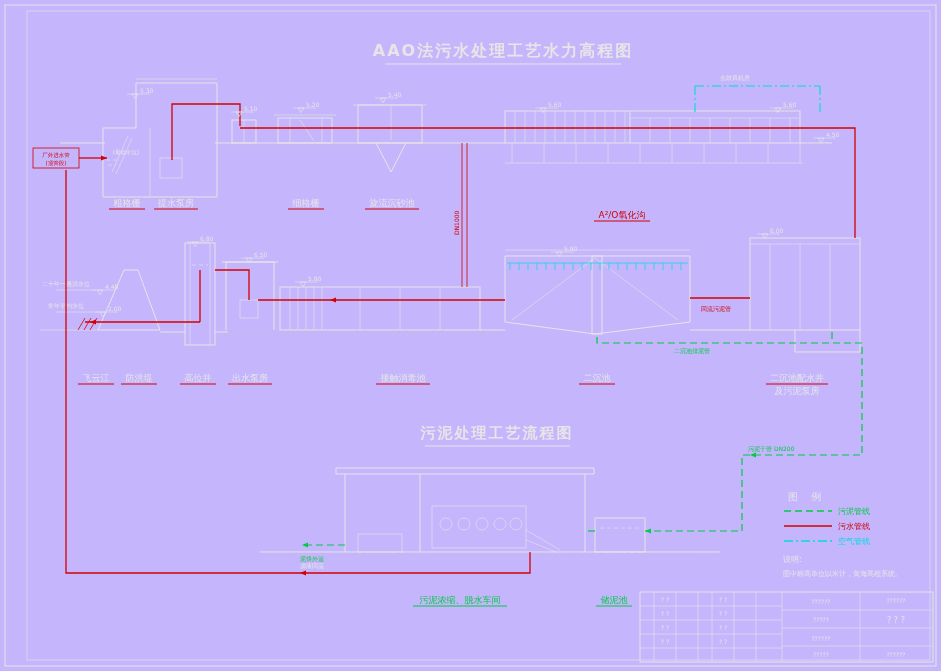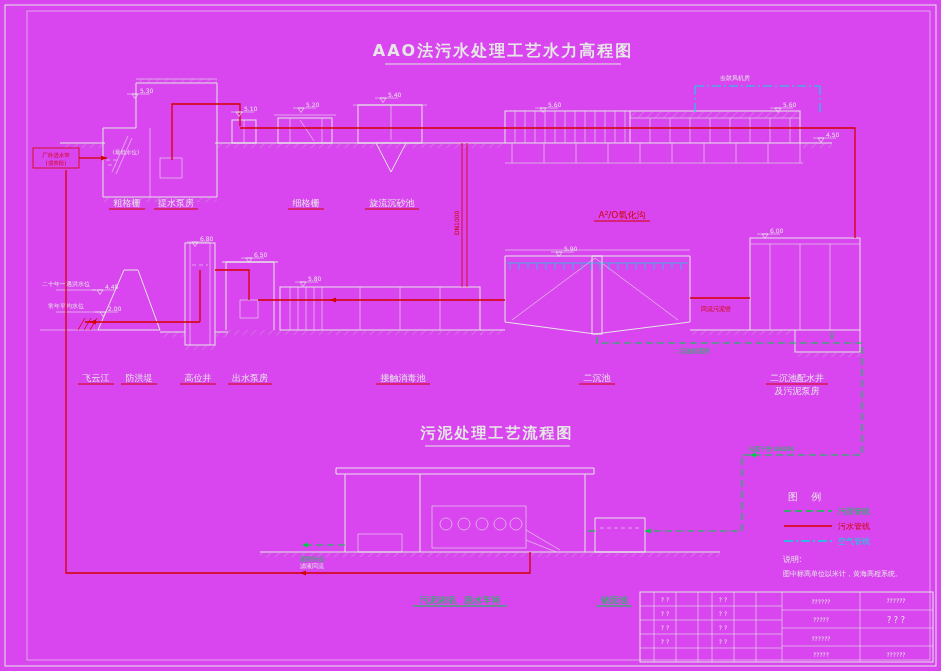--- a/index.html
+++ b/index.html
@@ -1,16 +1,16 @@
 <!DOCTYPE html>
 <html><head>
 <meta charset="utf-8">
 <style>
   html,body{margin:0;padding:0;background:#000;}
-  .stage{width:941px;height:671px;background:#d946ef;position:relative;overflow:hidden;}
+  .stage{width:941px;height:671px;background:#c4b5fd;position:relative;overflow:hidden;}
   svg{font-family:"DejaVu Sans",sans-serif;}
   
   .w{stroke:#e6e6e6;stroke-width:1;fill:none;}
   .w6{stroke:#e6e6e6;stroke-width:0.6;fill:none;}
   .wd{stroke:#e6e6e6;stroke-width:0.6;fill:none;stroke-dasharray:4 3;}
   .rl{stroke:#d40000;stroke-width:1.3;fill:none;}
   .rl6{stroke:#d40000;stroke-width:0.8;fill:none;}
   .gl{stroke:#00cc44;stroke-width:1.2;fill:none;stroke-dasharray:7 4;}
   .cl{stroke:#00dddd;stroke-width:1.1;fill:none;stroke-dasharray:9 3 2 3;}
   .cl2{stroke:#00dddd;stroke-width:0.7;fill:none;}

